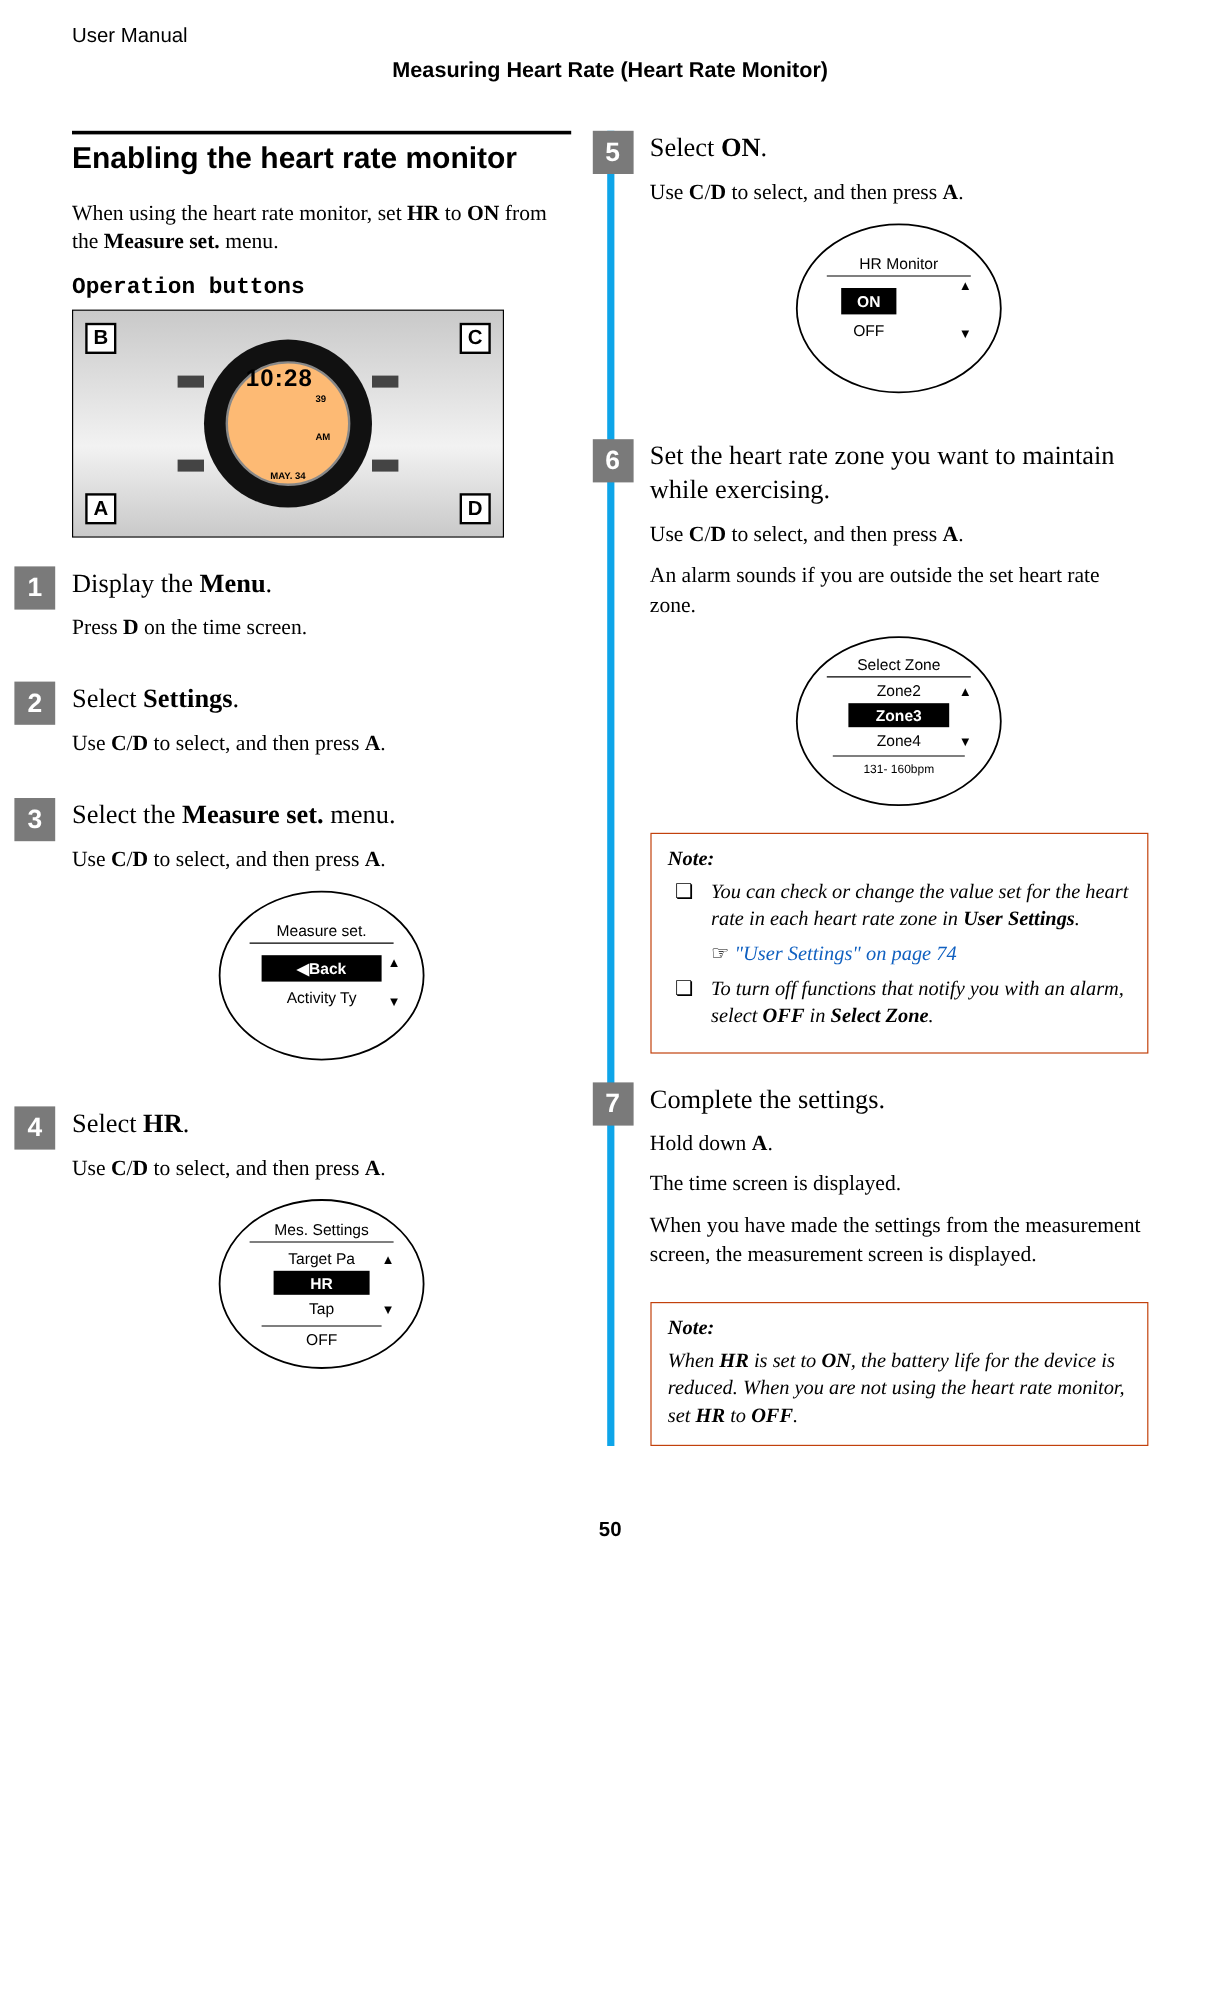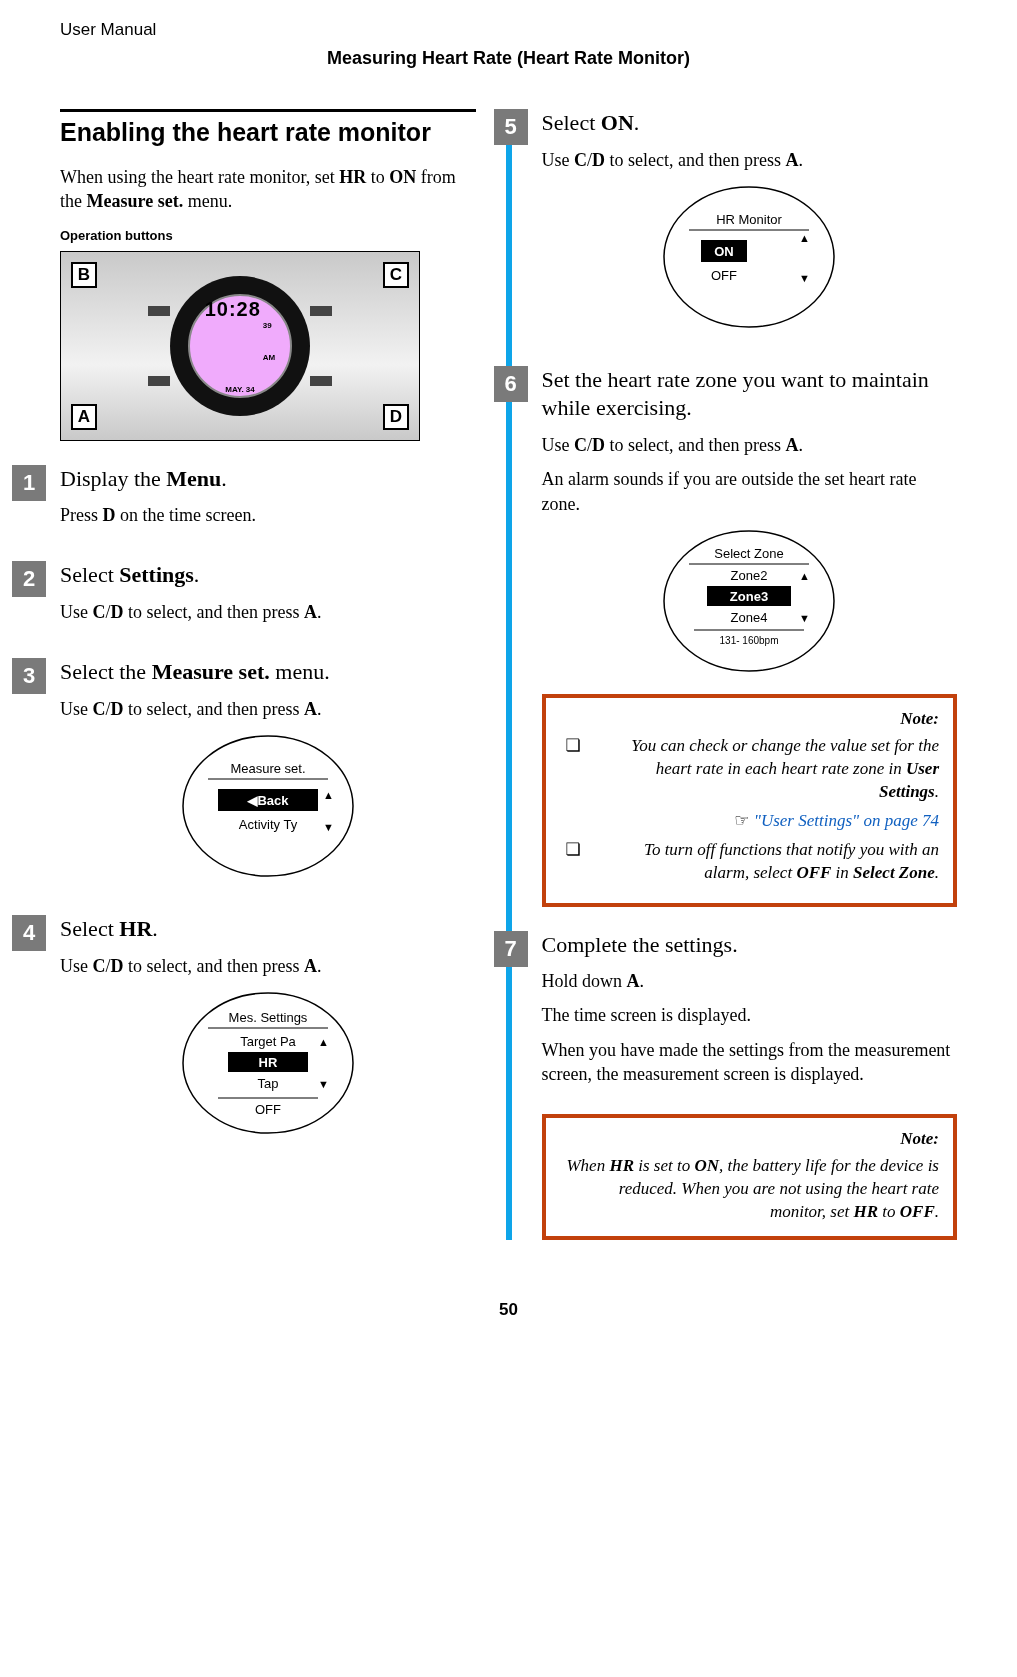--- a/index.html
+++ b/index.html
@@ -47,23 +47,23 @@
     font-weight: bold;
     font-size: 25px;
     margin-bottom: 18px;
   }
   .intro {
     font-size: 18px;
     line-height: 1.35;
     margin-bottom: 14px;
   }
   .sub-head {
-    font-family: Liberation Sans, sans-serif;
-    font-weight: bold;
-    font-size: 13px;
+    font-family: Liberation Mono, monospace;
+    font-weight: bold;
+    font-size: 19px;
     margin-bottom: 8px;
   }
   .step {
     display: flex;
     align-items: flex-start;
     margin-top: 24px;
   }
   .step-num {
     background: #7a7a7a;
     color: #fff;
@@ -117,21 +117,21 @@
     width:140px; height:140px; border-radius:50%;
     background:#111; display:flex; align-items:center; justify-content:center;
     position:relative;
   }
   .watch:before, .watch:after {
     content:""; position:absolute; width:22px; height:10px; background:#444;
   }
   .watch:before { left:-22px; top:30px; box-shadow: 0 70px 0 #444; }
   .watch:after  { right:-22px; top:30px; box-shadow: 0 70px 0 #444; }
   .watch-face {
-    width:104px; height:104px; border-radius:50%; background:#f0abfc; border:2px solid #888;
+    width:104px; height:104px; border-radius:50%; background:#fdba74; border:2px solid #888;
     display:flex; flex-direction:column; align-items:center; justify-content:center;
     font-family: Arial, Helvetica, sans-serif;
   }
   .watch-time { font-weight:bold; font-size:20px; letter-spacing:1px; }
   .watch-sub { font-size:8px; font-weight:bold;margin-top:23px; }
 
   .screen {
     width: 180px; height: 150px;
     margin: 6px auto 10px auto;
     display:block;
@@ -139,26 +139,25 @@
   .screen ellipse.outer { fill:#fff; stroke:#000; stroke-width:1.5; }
   .screen text { font-family: Arial, Helvetica, sans-serif; }
   .screen .hd { font-size:13px; }
   .screen .row { font-size:13px; }
   .screen .inv { fill:#000; }
   .screen .invtxt { fill:#fff; font-weight:bold; font-size:13px; }
   .screen .arrow { font-size:11px; }
   .screen .small { font-size:10px; }
 
   .note-box {
-    border: 4px solid #c2410c;
+    border: 1px solid #c2410c;
     padding: 10px 14px 12px 14px;
     margin-top: 18px;
     font-size: 17px;
     line-height: 1.35;
-    text-align: right;
   }
   .note-title {
     font-weight: bold;
     font-style: italic;
     margin-bottom: 4px;
   }
   .note-list { list-style:none; }
   .note-list li {
     position: relative;
     padding-left: 36px;

